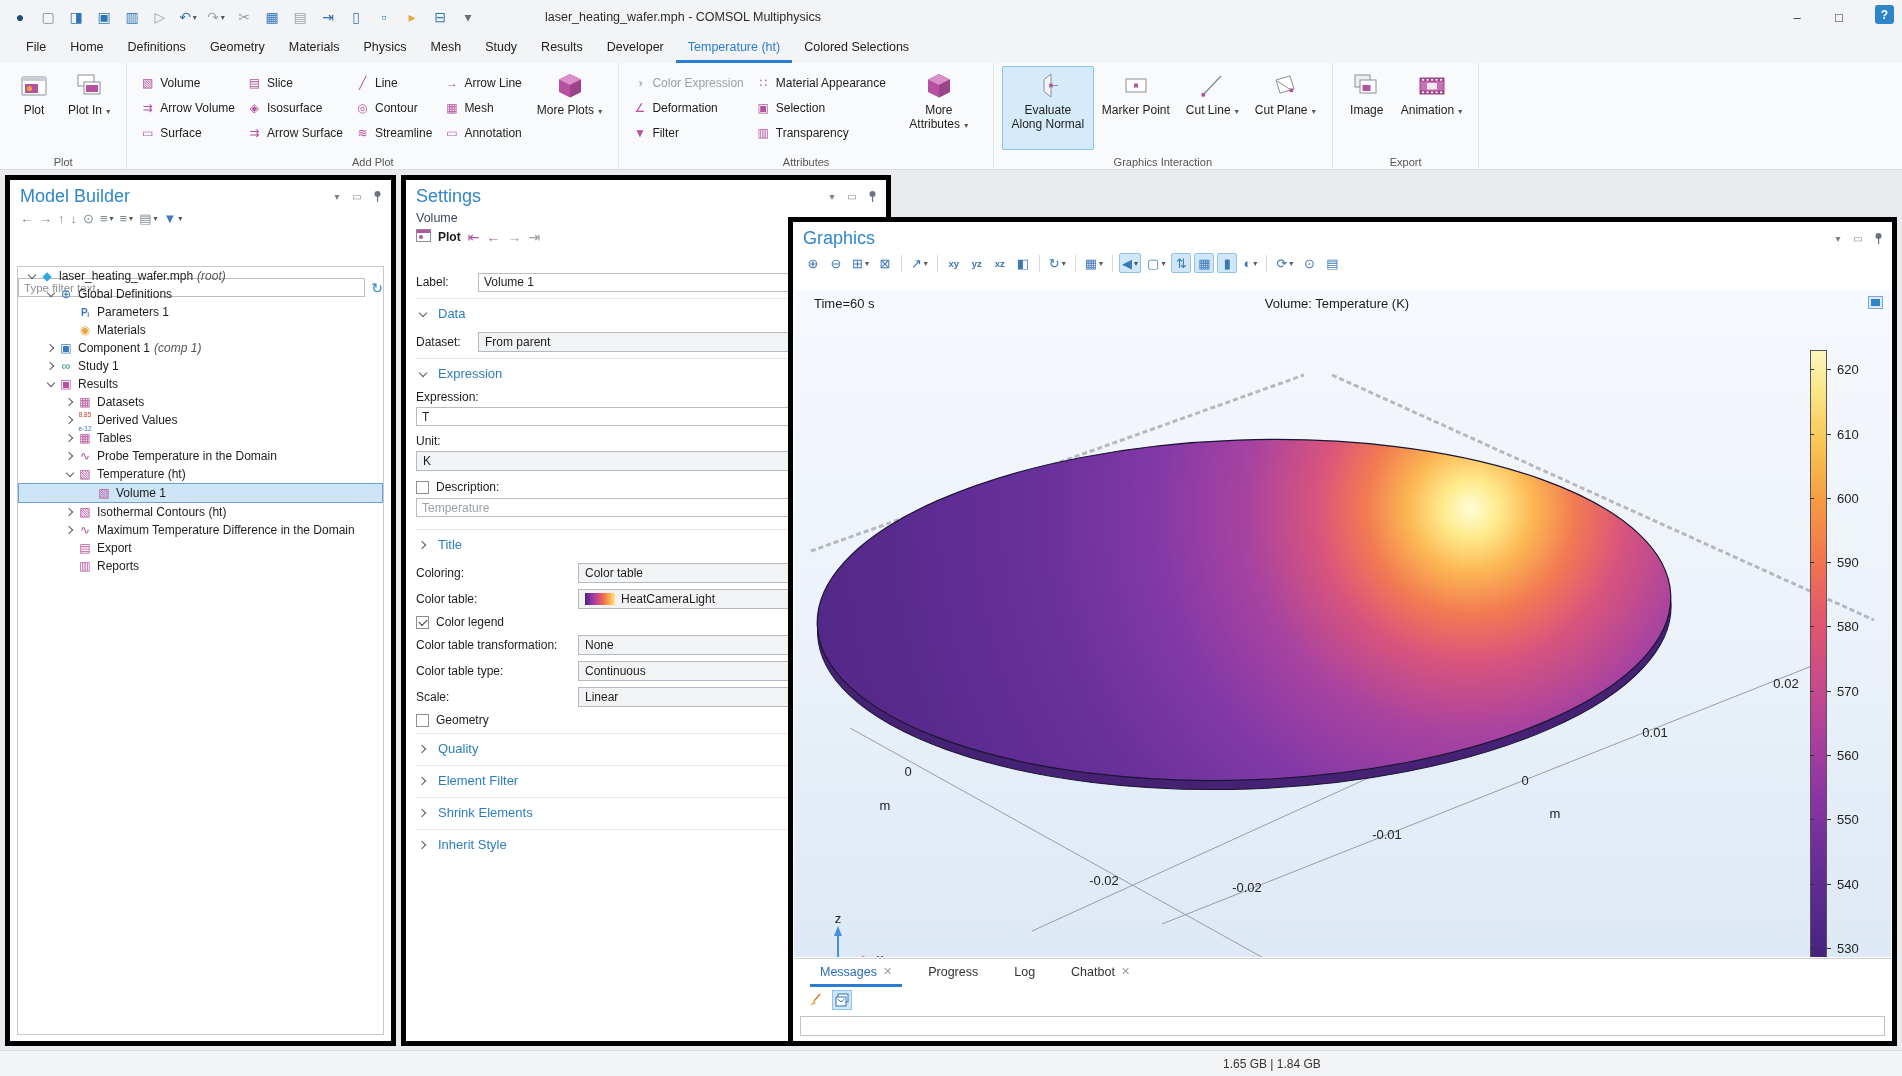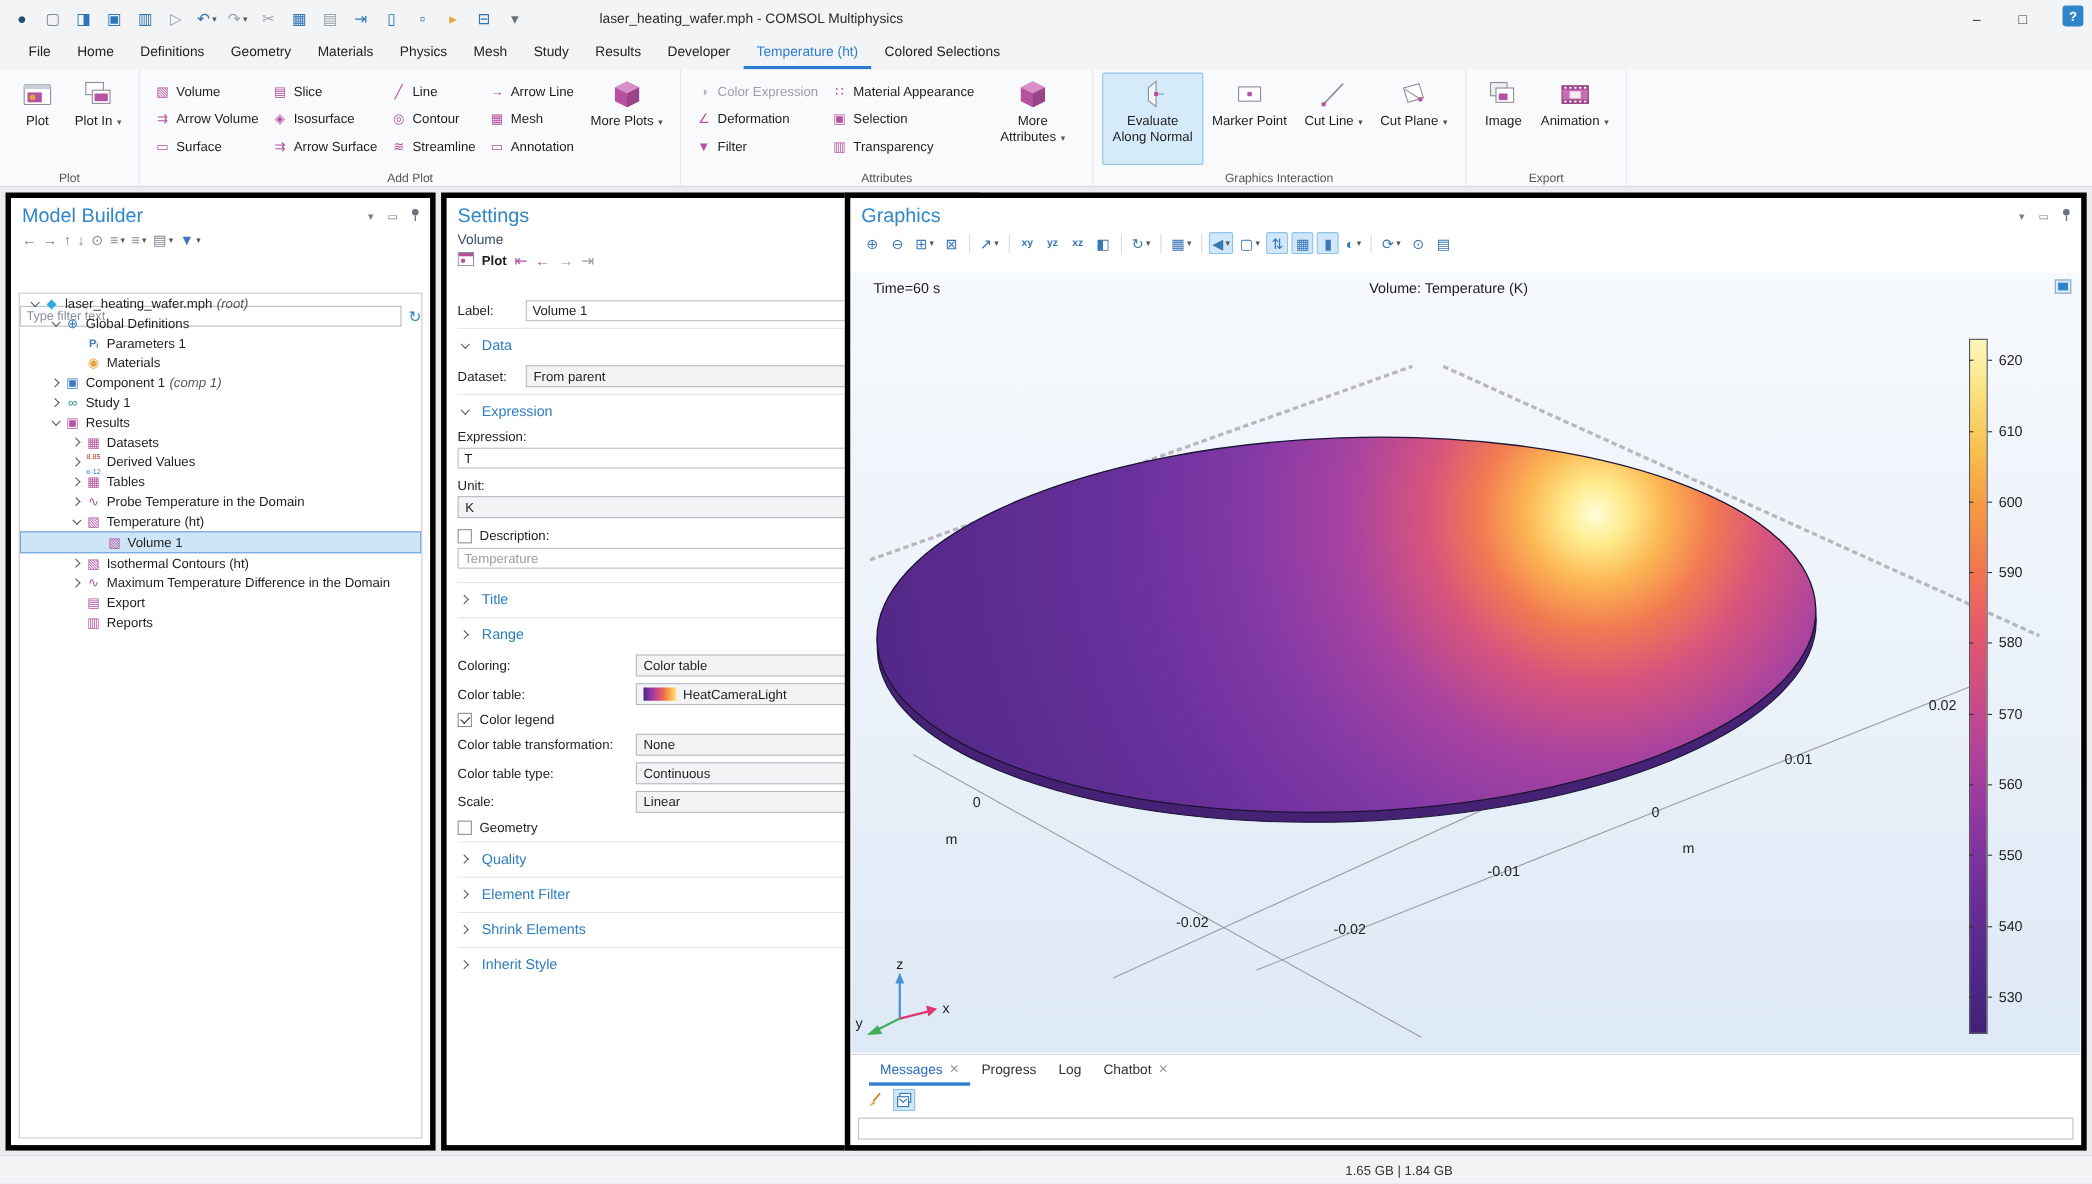--- a/index.html
+++ b/index.html
@@ -32,21 +32,21 @@
   .rib-small .sico { width:15px; text-align:center; font-size:12px; color:#b5519f; }
   .rib-small.disabled { color:#9aa0a6; }
   .rib-small.disabled .sico { color:#b7bcc2; }
   .dd { font-size:8px; color:#555; margin-left:2px; }
 
   
   #main { position:absolute; top:171px; left:0; right:0; bottom:26px; }
   .panel { position:absolute; top:4px; bottom:4px; background:#fff; border:5px solid #000000; }
   #mb-panel { left:5px; width:391px; }
   #set-panel { left:401px; width:490px; }
-  #gfx-panel { left:768px; right:5px; }
+  #gfx-panel { left:788px; right:5px;margin-top:42px; }
   .panel-head { display:flex; align-items:center; padding:6px 8px 2px 10px; }
   .panel-title { font-size:18px; color:#2f87c8; flex:0 0 auto; }
   .panel-ctrls { margin-left:auto; display:flex; gap:8px; align-items:center; color:#7a8087; font-size:10px; }
   .pctl { width:12px; text-align:center; }
 
   
   #mb-toolbar { display:flex; align-items:center; gap:6px; padding:2px 10px 4px; color:#7d8893; font-size:13px; }
   .mbt { display:flex; align-items:center; }
   #mb-filter-row { display:flex; align-items:center; gap:6px; padding:0 8px;margin-top:48px; }
   #mb-filter { flex:1; height:19px; border:1px solid #b9bdc3; font-size:11.5px; padding:0 5px; color:#333; font-family:"Liberation Sans",sans-serif; }
@@ -97,21 +97,21 @@
   #colorbar { position:absolute; left:1016px; top:60px; width:17px; height:632px; border:1px solid #555;
     background:linear-gradient(180deg,#fcf6bd 0%,#fae383 7%,#f8c04e 16%,#f59a43 24%,#f1764e 33%,#e4586b 42%,#cc4d85 51%,#b0419b 60%,#8c36a2 70%,#6b2f97 80%,#4f2787 92%,#3f2178 100%); }
   .cb-tick { position:absolute; font-size:13px; color:#222; left:1043px; transform:translateY(-50%); }
   .cb-tickmark { position:absolute; width:4px; height:1px; background:#333; left:1033px; }
   .cb-tickmark2 { position:absolute; width:4px; height:1px; background:#333; left:1016px; }
   #corner-ic { position:absolute; right:8px; top:6px; width:15px; height:13px; background:#dce9f6; border:1px solid #7aa7cf; }
   #corner-ic::after { content:""; position:absolute; inset:2px; background:#2e86c9; }
 
   
   #msgs { position:absolute; left:1px; right:1px; bottom:1px; height:82px; background:#fff; border-top:1px solid #ccd0d5; }
-  #msg-tabs { display:flex; align-items:center; padding-left:16px; height:28px; }
+  #msg-tabs { display:flex; align-items:center; padding-left:16px; height:28px;gap:16px; }
   .msg-tab { display:flex; align-items:center; gap:6px; padding:0 10px; height:100%; font-size:12.5px; color:#333; border-bottom:3px solid transparent; }
   .msg-tab.active { color:#2b6cb8; border-bottom-color:#2b7cd3; }
   .msg-x { color:#9aa0a6; font-size:11px; }
   #msg-toolbar { display:flex; align-items:center; gap:6px; padding:3px 0 3px 12px; }
   .msg-ic { width:20px; height:20px; display:flex; align-items:center; justify-content:center; border:1px solid transparent; }
   .msg-ic.active { background:#cfe7f8; border-color:#8fc3e8; }
   #msg-content { position:absolute; left:6px; right:6px; bottom:4px; height:20px; background:#fff; border:1px solid #c0c4c8; }
 
   
   #statusbar { position:absolute; bottom:0; left:0; right:0; height:26px; background:#f2f3f4; border-top:1px solid #d8dadd; }
@@ -546,24 +546,20 @@
         </div>
         <div class="s-row" style="margin-top:9px;margin-bottom:4px;">
           <span class="cb"></span>
           <span>Description:</span>
         </div>
         <input class="s-input ghost" style="width: 100%;" value="Temperature">
 
         <div class="sect" style="margin-top:12px;">
           <span class="caret closed"></span>
           <span class="stitle">Title</span>
-        </div>
-        <div class="sect">
-          <span class="caret closed"></span>
-          <span class="stitle">Range</span>
         </div>
 
         <div class="s-row">
           <span class="s-lbl-w">Coloring:</span>
           <div class="sel">
             <span class="seltxt">Color table</span>
               <span class="selarr">▼</span>
           </div>
           <span class="side-btn" style="visibility:hidden;">▤</span>
         </div>

